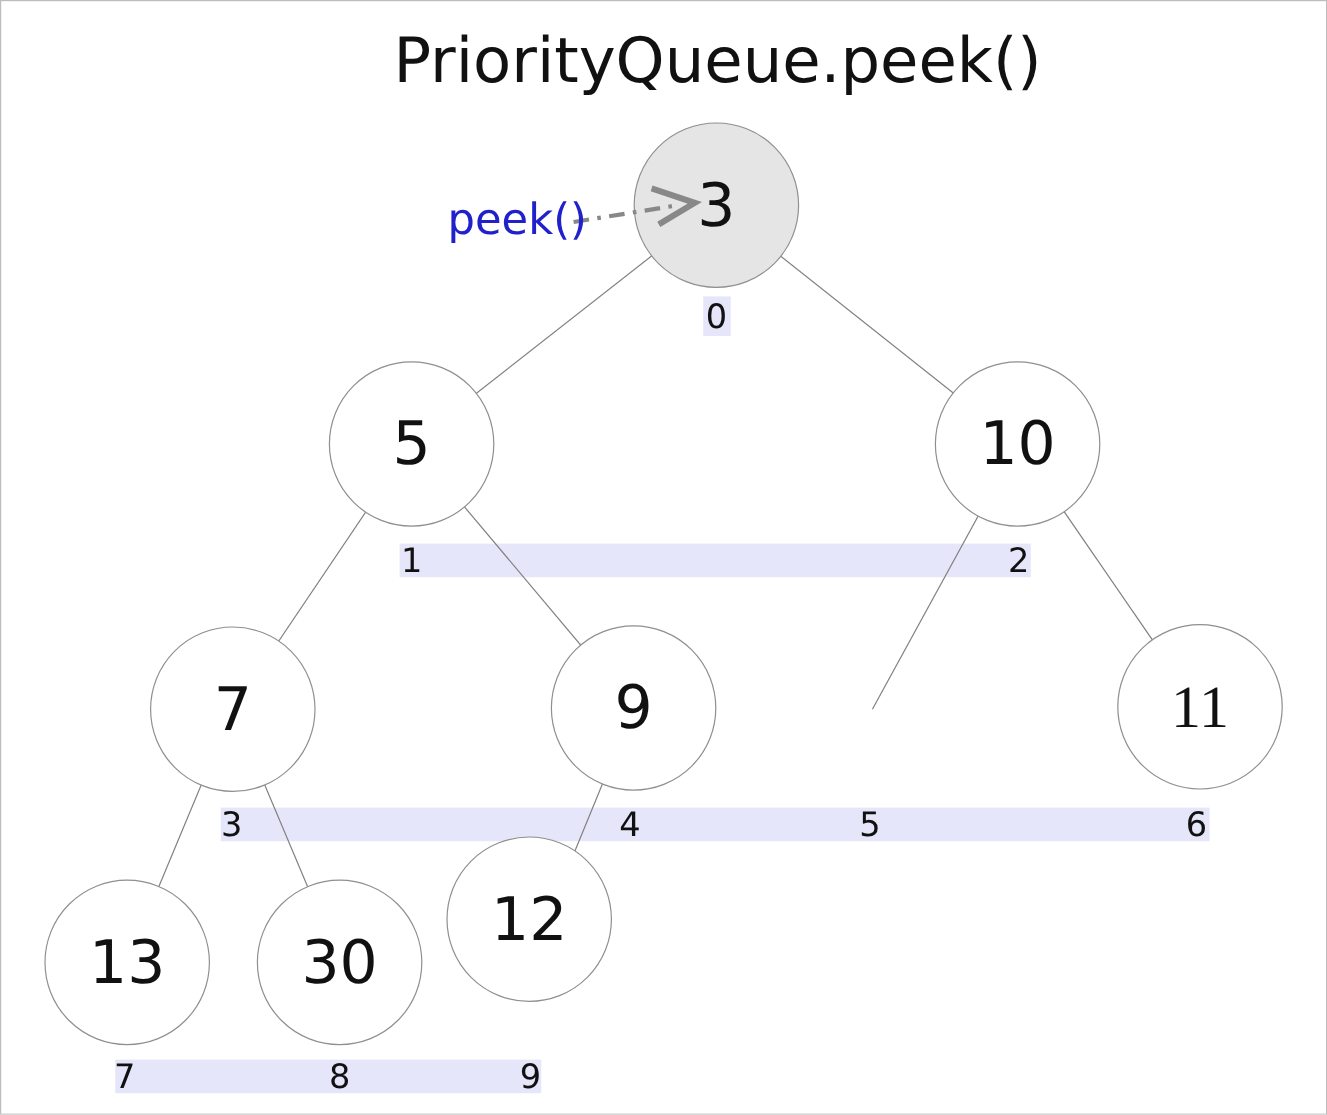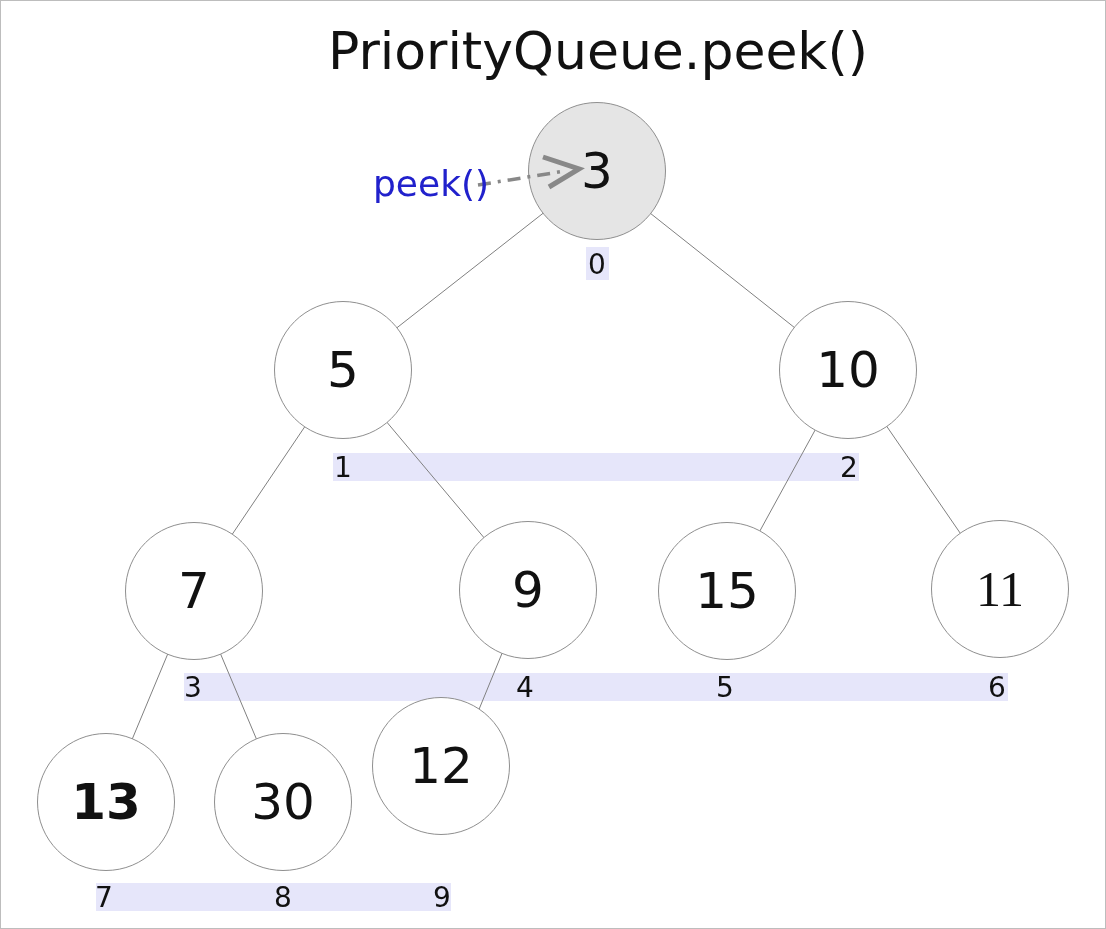--- a/index.html
+++ b/index.html
@@ -103,27 +103,24 @@
   </div>
   <div class="node" style="left:778px; top:300px;">
     <span>10</span>
   </div>
   <div class="node" style="left:124px; top:521px;">
     <span>7</span>
   </div>
   <div class="node" style="left:458px; top:520px;">
     <span>9</span>
   </div>
-  <div class="node" style="left:657px; top:521px;">
-    <span>15</span>
-  </div>
   <div class="node" style="left:930px; top:519px;font-family:Liberation Serif, serif;">
     <span>11</span>
   </div>
-  <div class="node" style="left:36px; top:732px;font-weight:bold;">
+  <div class="node" style="left:36px; top:732px;">
     <span>13</span>
   </div>
   <div class="node" style="left:213px; top:732px;">
     <span>30</span>
   </div>
   <div class="node" style="left:371px; top:696px;">
     <span>12</span>
   </div>
 
   <div class="idx" style="left:596px; top:263px;">0</div>

